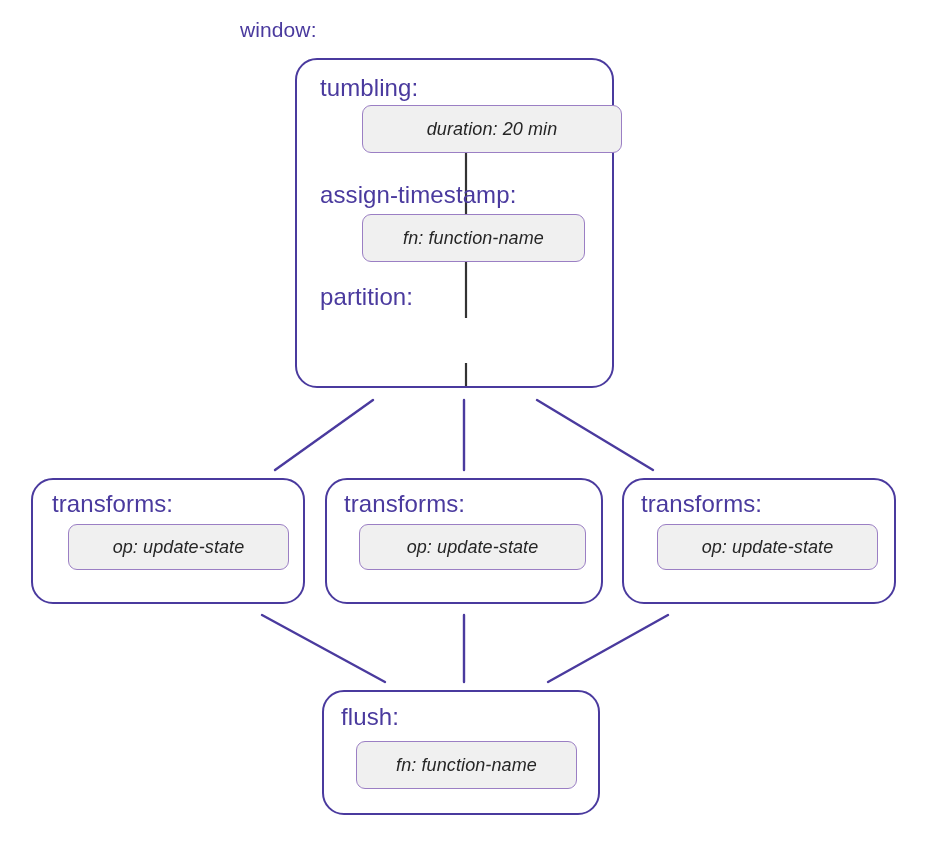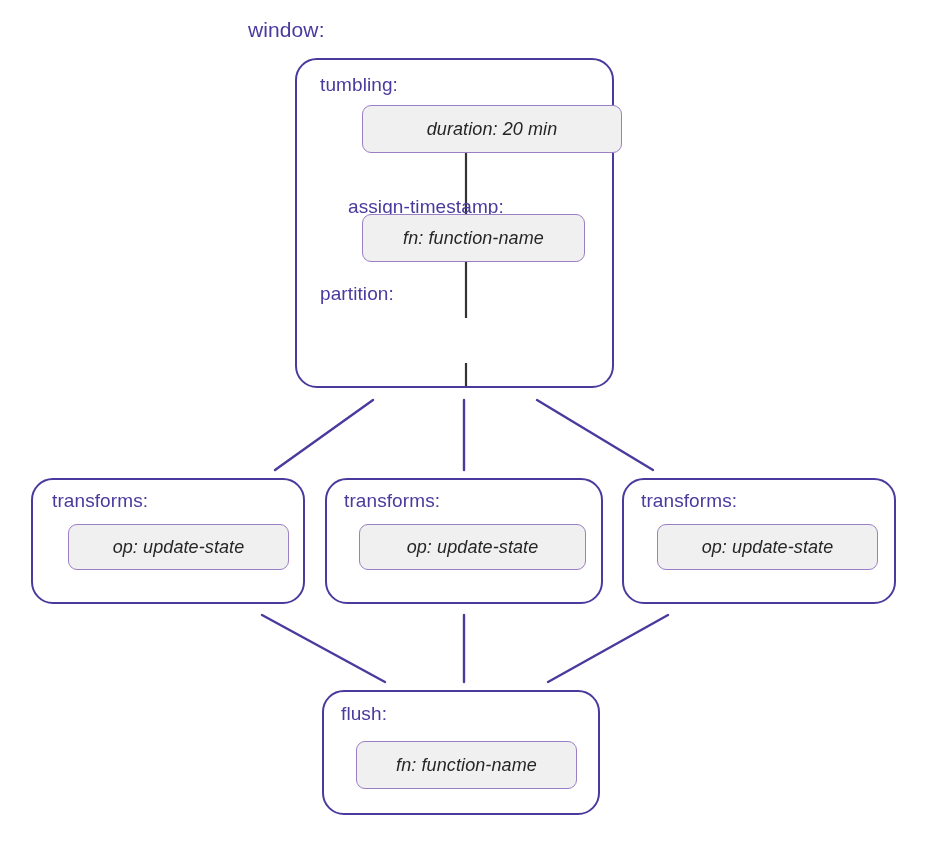--- a/index.html
+++ b/index.html
@@ -22,41 +22,41 @@
     left: 0;
     top: 0;
     width: 927px;
     height: 843px;
     pointer-events: none;
   }
 
   
   .diagram-title {
     position: absolute;
-    left: 248px;
+    left: 240px;
     top: 18px;
     font-size: 21px;
     color: #4A3A9E;
     letter-spacing: .1px;
     white-space: nowrap;
   }
 
   
   .node-box {
     position: absolute;
     box-sizing: border-box;
     border: 2px solid #4A3A9E;
     border-radius: 22px;
     background: transparent;
     z-index: 3;
   }
 
   .node-label {
     position: absolute;
-    font-size: 19px;
+    font-size: 24px;
     color: #4A3A9E;
     white-space: nowrap;
     letter-spacing: .1px;
     z-index: 5;
   }
 
   
   .field-chip {
     position: absolute;
     box-sizing: border-box;
@@ -73,21 +73,21 @@
     font-style: italic;
     color: #262626;
     white-space: nowrap;
     letter-spacing: .1px;
   }
 
   
   #window-box   { left: 295px; top: 58px;  width: 319px; height: 330px; }
   #lbl-tumbling { left: 320px; top: 74px; }
   #chip-duration{ left: 362px; top: 105px; width: 260px; height: 48px; }
-  #lbl-assign   { left: 320px; top: 196px; margin-left: 28px; }
+  #lbl-assign   { left: 320px; top: 181px; }
   #chip-fn-top  { left: 362px; top: 214px; width: 223px; height: 48px; }
   #lbl-partition{ left: 320px; top: 283px; }
   #chip-assign-key { left: 362px; top: 316px; width: 223px; height: 48px; }
 
   
   #transform-box-1 { left: 31px;  top: 478px; width: 274px; height: 126px; }
   #transform-box-2 { left: 325px; top: 478px; width: 278px; height: 126px; }
   #transform-box-3 { left: 622px; top: 478px; width: 274px; height: 126px; }
 
   #lbl-transform-1 { left: 52px;  top: 490px; }

